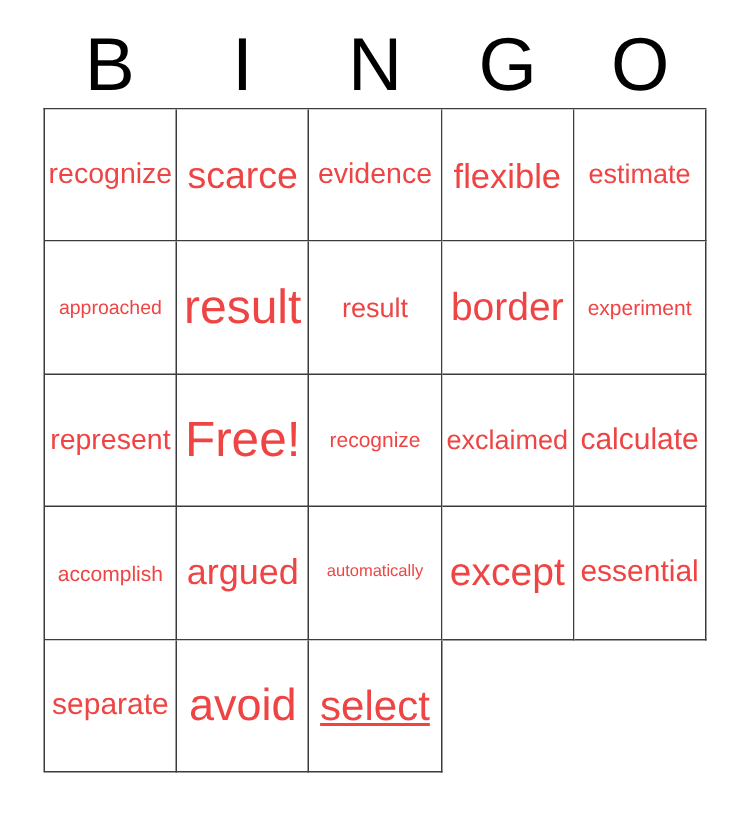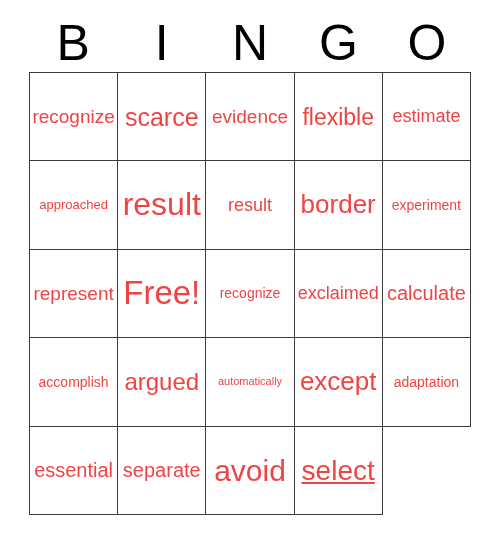--- a/index.html
+++ b/index.html
@@ -144,23 +144,20 @@
       <div class="cell">
         <span class="cell-text" style="font-size: 24px;">argued</span>
       </div>
       <div class="cell">
         <span class="cell-text" style="font-size: 11px;">automatically</span>
       </div>
       <div class="cell">
         <span class="cell-text" style="font-size: 26px;">except</span>
       </div>
       <div class="cell">
-        <span class="cell-text" style="font-size: 14px;">adaptation</span>
-      </div>
-      <div class="cell">
         <span class="cell-text" style="font-size: 20px;">essential</span>
       </div>
       <div class="cell">
         <span class="cell-text" style="font-size: 20px;">separate</span>
       </div>
       <div class="cell">
         <span class="cell-text" style="font-size: 30px;">avoid</span>
       </div>
       <div class="cell">
         <span class="cell-text" style="font-size: 28px; text-decoration: underline;">select</span>

